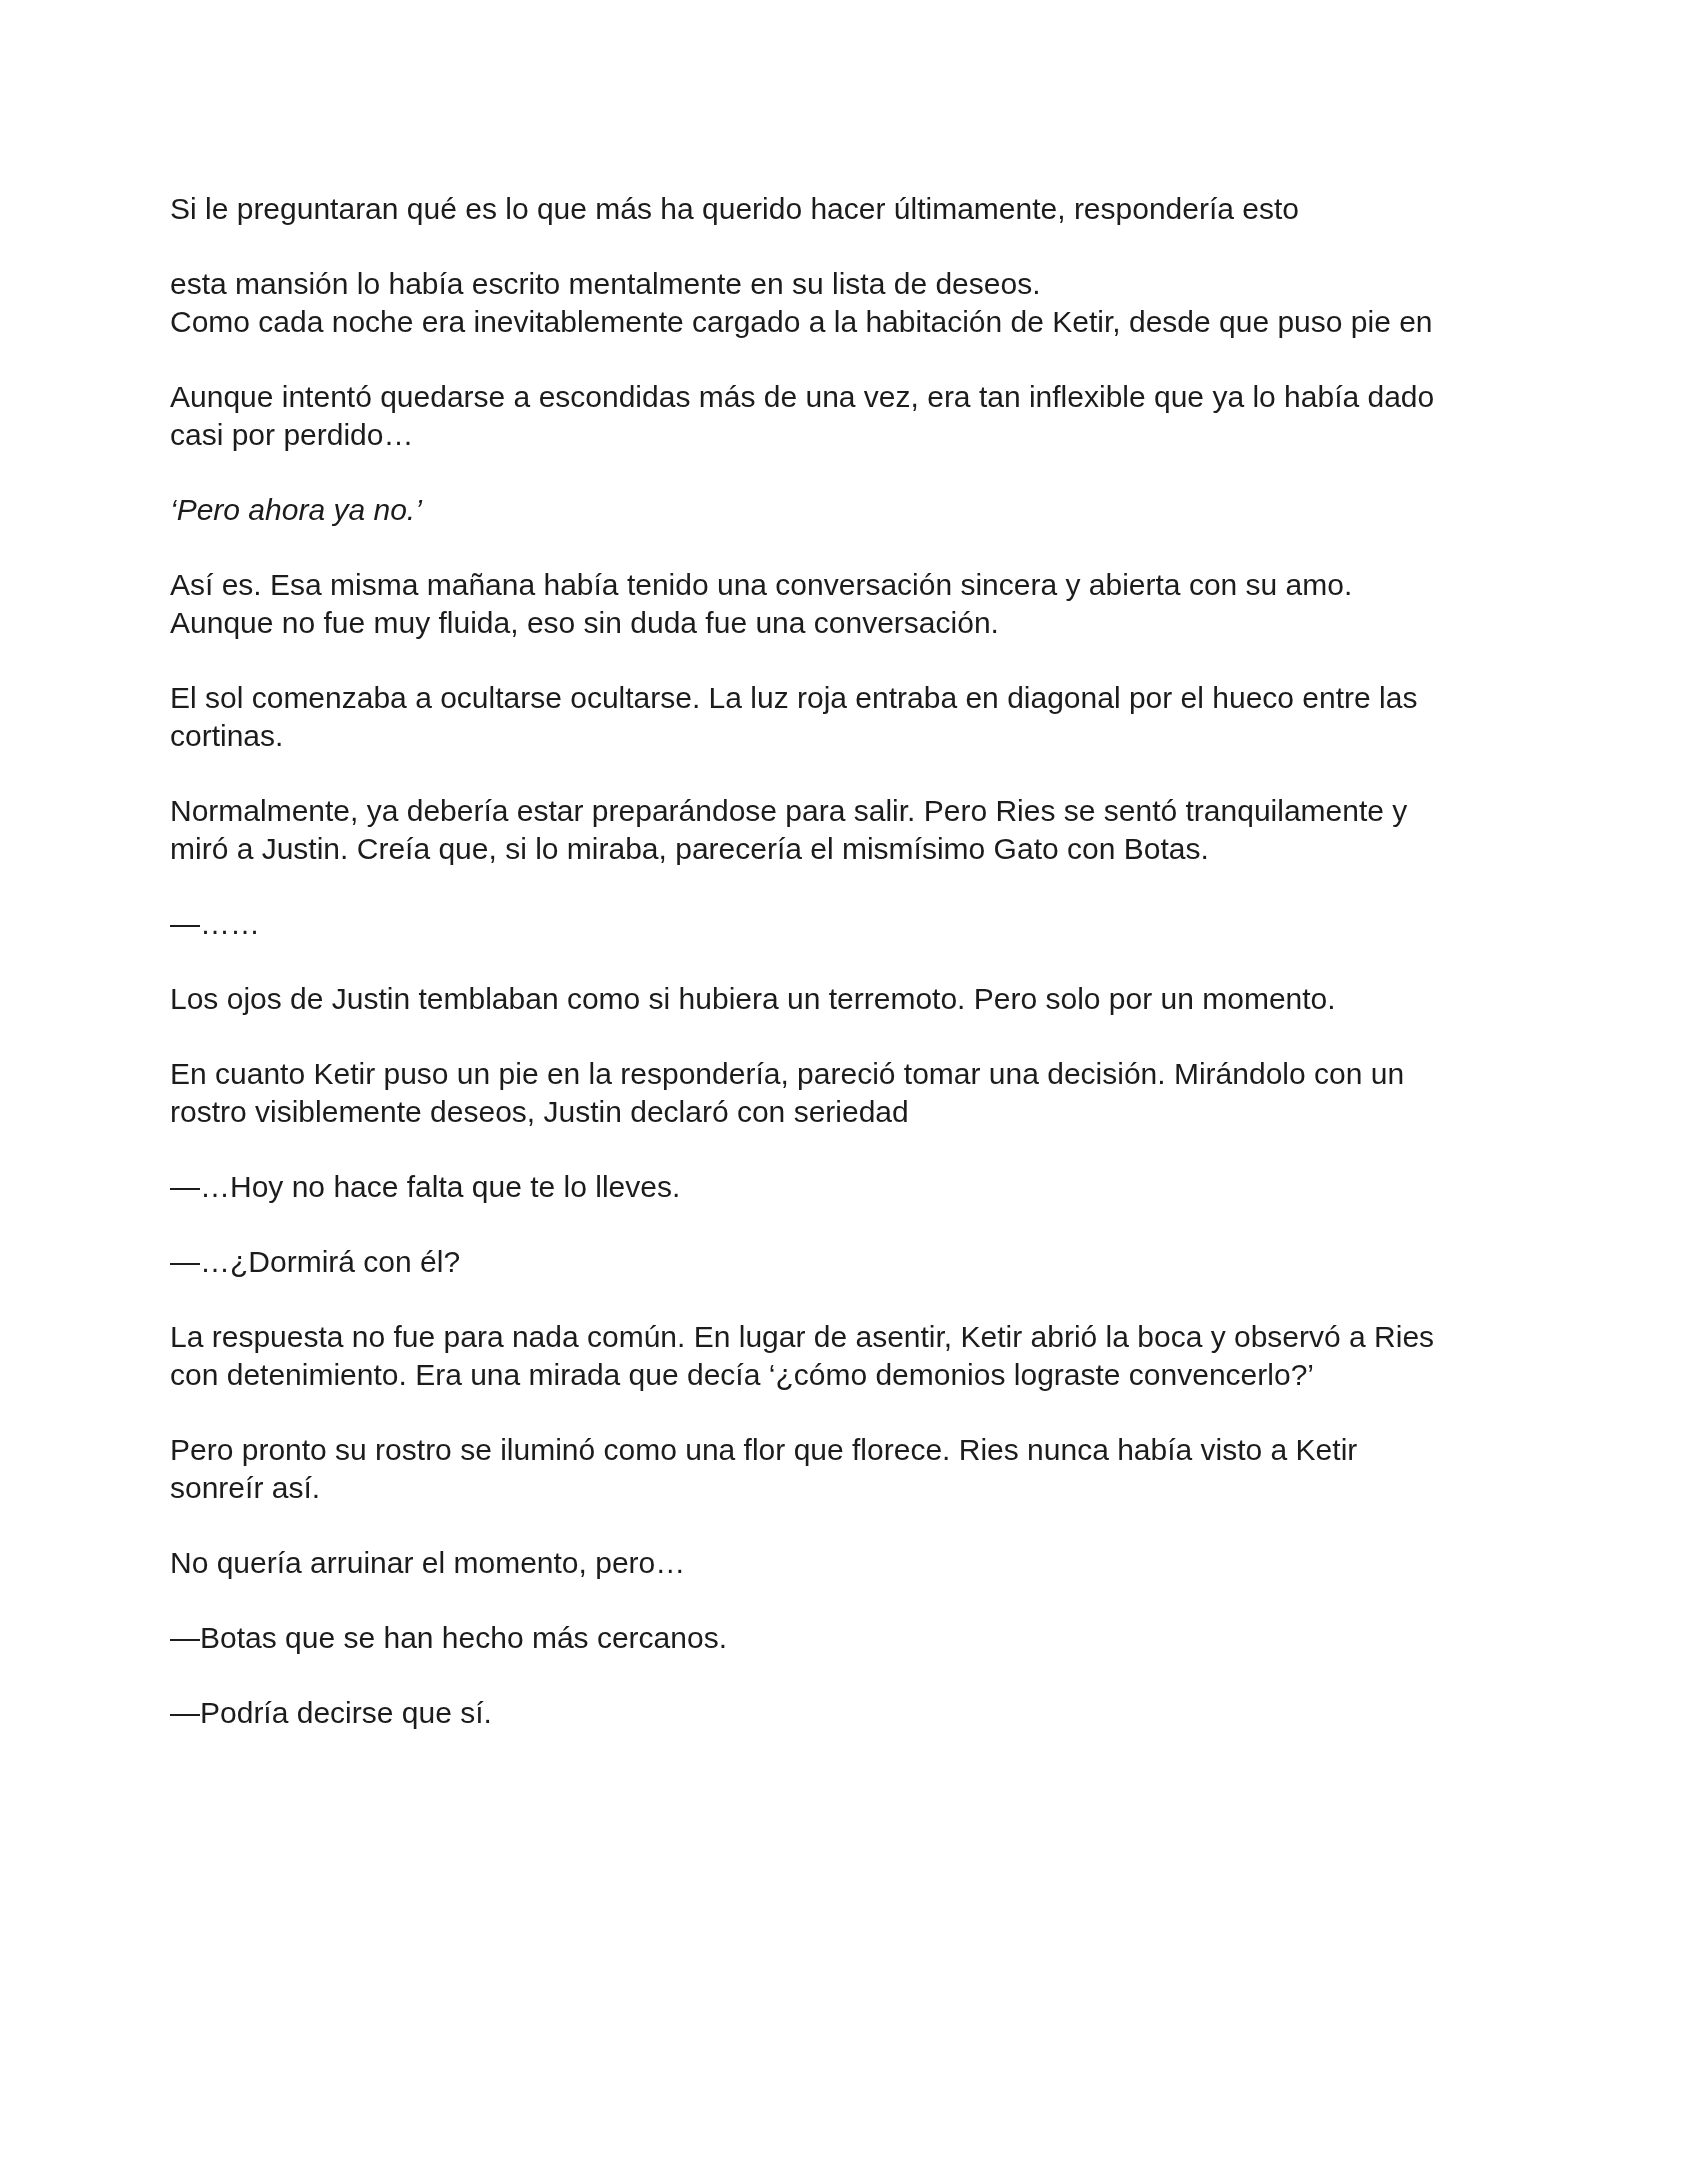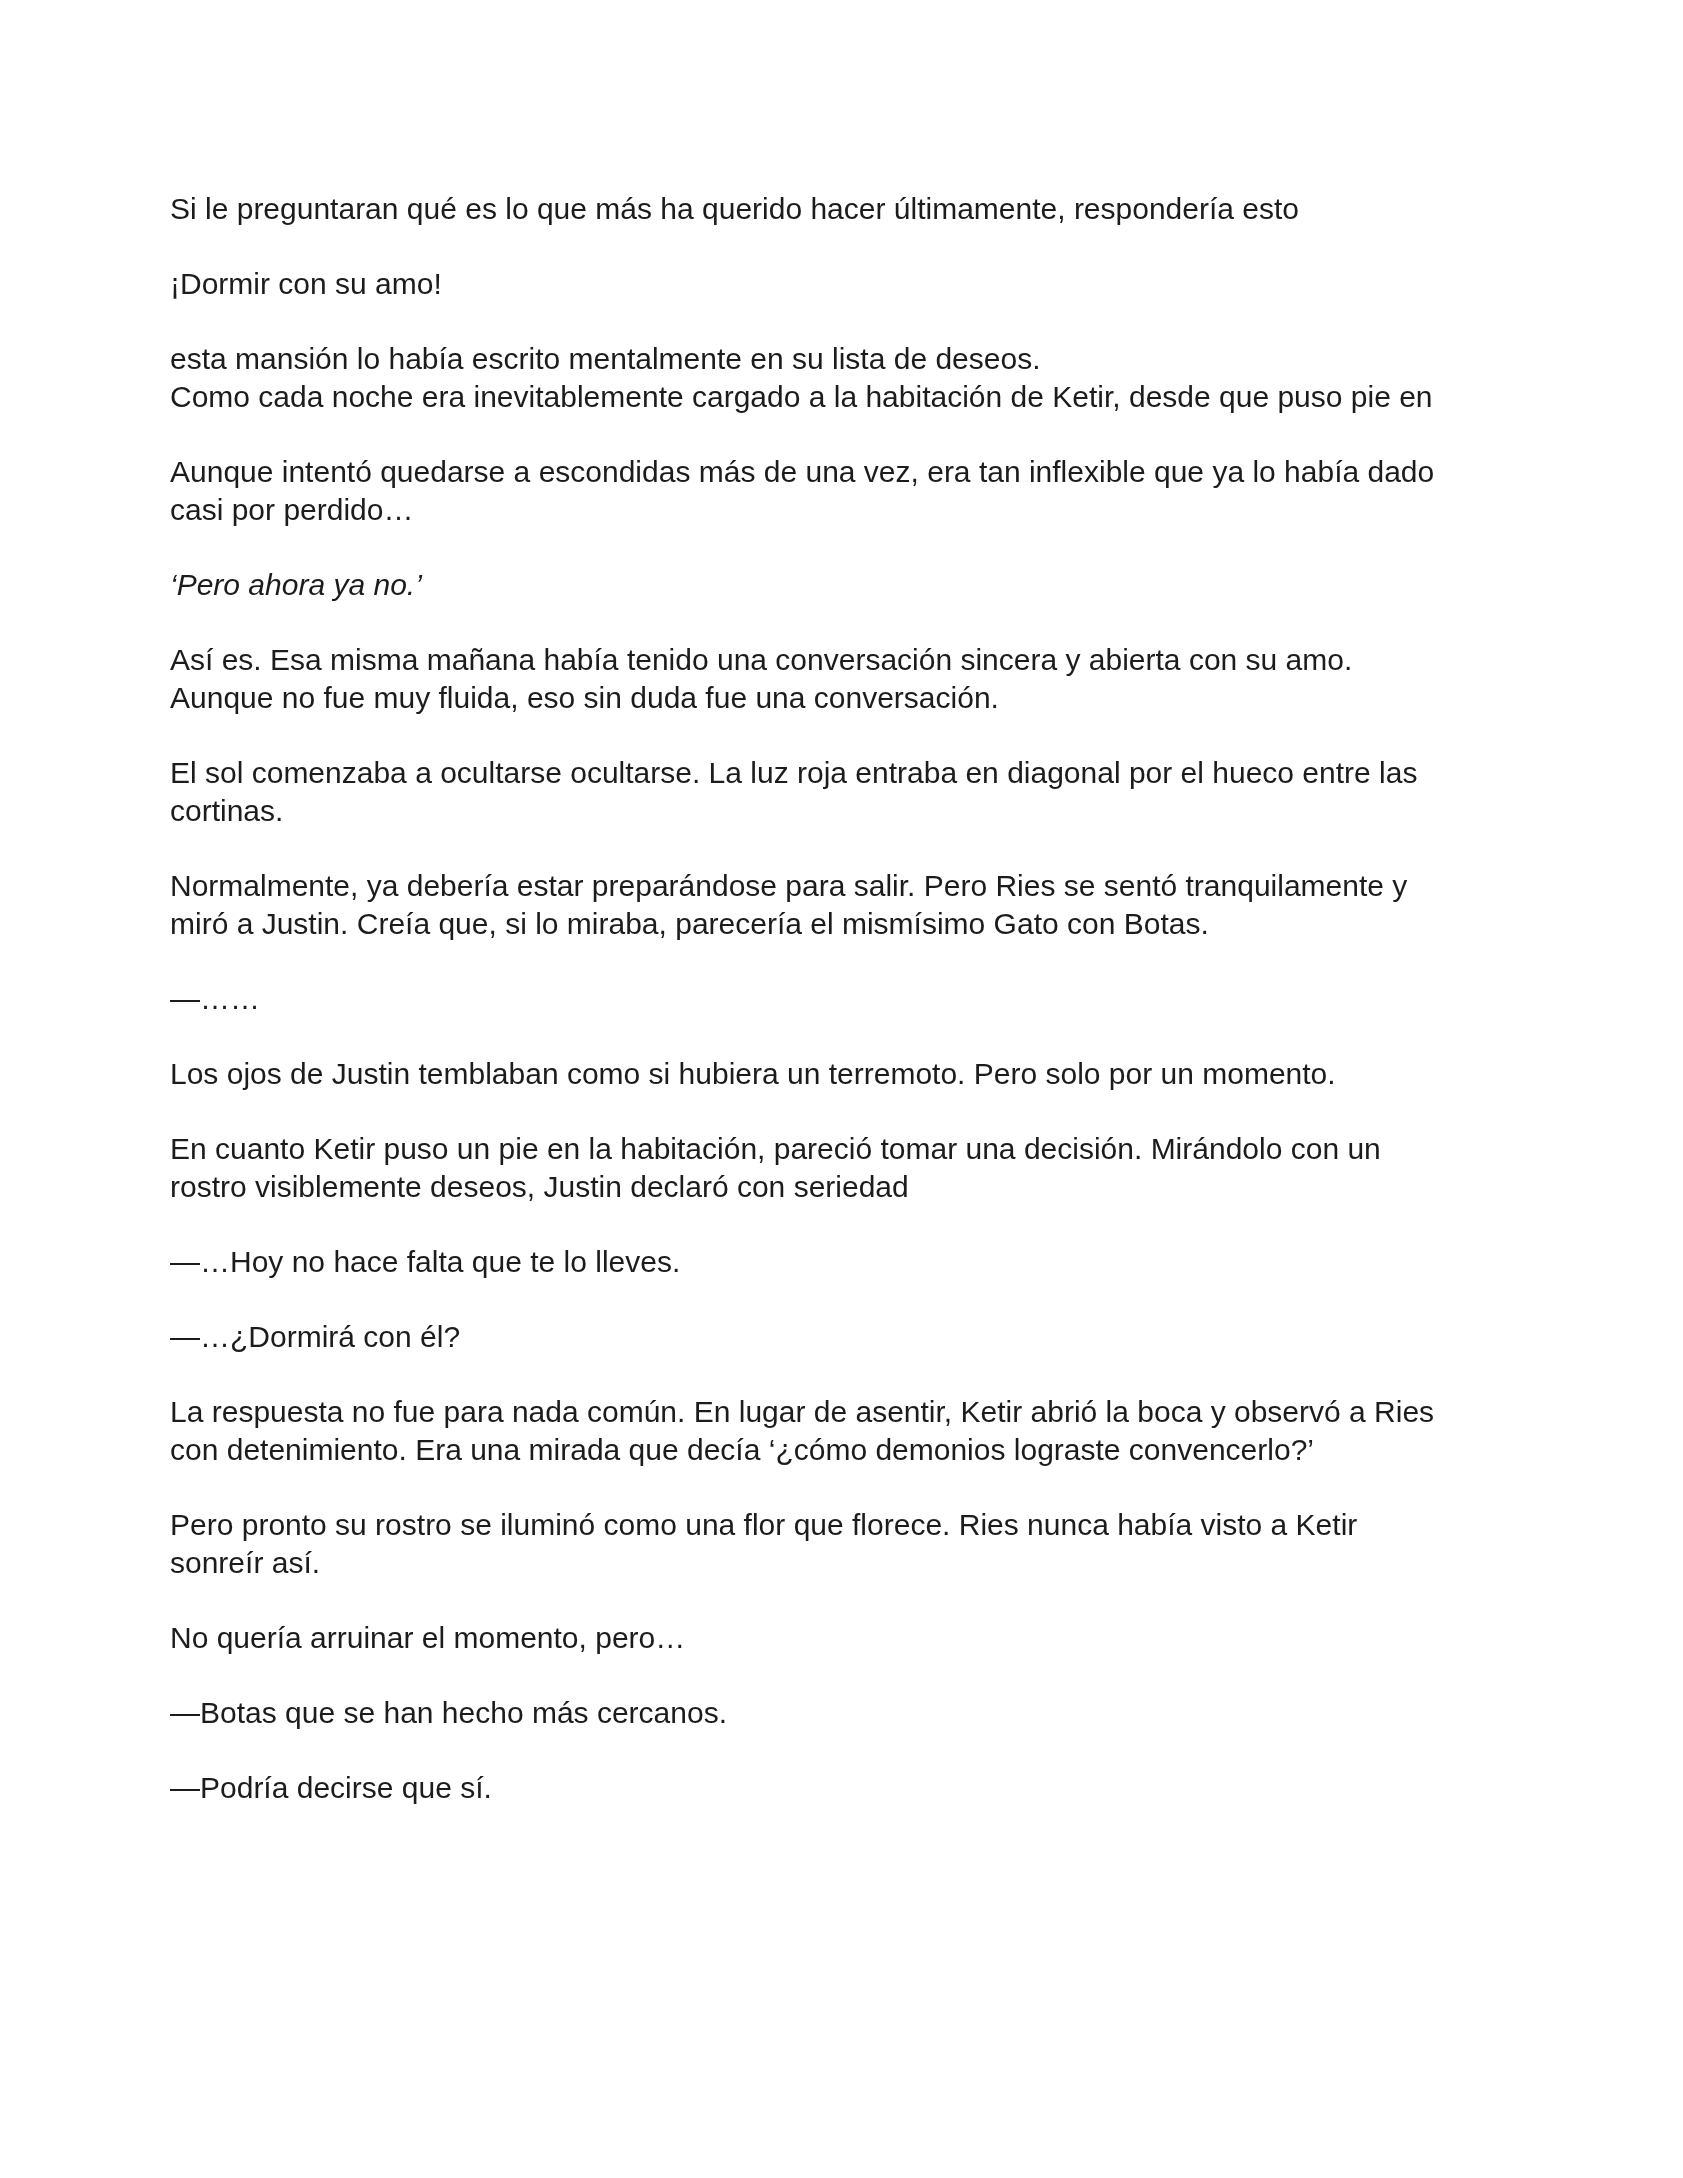--- a/index.html
+++ b/index.html
@@ -40,23 +40,20 @@
 </style>
 </head>
 <body>
 
 <div class="page">
   <div class="doc-body">
       <div class="paragraph">
         <div class="line">Si le preguntaran qué es lo que más ha querido hacer últimamente, respondería esto</div>
       </div>
       <div class="paragraph">
-        <div class="line">¡Dormir con su amo!</div>
-      </div>
-      <div class="paragraph">
         <div class="line">esta mansión lo había escrito mentalmente en su lista de deseos.</div>
         <div class="line">Como cada noche era inevitablemente cargado a la habitación de Ketir, desde que puso pie en</div>
       </div>
       <div class="paragraph">
         <div class="line">Aunque intentó quedarse a escondidas más de una vez, era tan inflexible que ya lo había dado</div>
         <div class="line">casi por perdido…</div>
       </div>
       <div class="paragraph italic">
         <div class="line">‘Pero ahora ya no.’</div>
       </div>
@@ -72,21 +69,21 @@
         <div class="line">Normalmente, ya debería estar preparándose para salir. Pero Ries se sentó tranquilamente y</div>
         <div class="line">miró a Justin. Creía que, si lo miraba, parecería el mismísimo Gato con Botas.</div>
       </div>
       <div class="paragraph">
         <div class="line">—……</div>
       </div>
       <div class="paragraph">
         <div class="line">Los ojos de Justin temblaban como si hubiera un terremoto. Pero solo por un momento.</div>
       </div>
       <div class="paragraph">
-        <div class="line">En cuanto Ketir puso un pie en la habitación, pareció tomar una decisión. Mirándolo con un</div>
+        <div class="line">En cuanto Ketir puso un pie en la respondería, pareció tomar una decisión. Mirándolo con un</div>
         <div class="line">rostro visiblemente deseos, Justin declaró con seriedad</div>
       </div>
       <div class="paragraph">
         <div class="line">—…Hoy no hace falta que te lo lleves.</div>
       </div>
       <div class="paragraph">
         <div class="line">—…¿Dormirá con él?</div>
       </div>
       <div class="paragraph">
         <div class="line">La respuesta no fue para nada común. En lugar de asentir, Ketir abrió la boca y observó a Ries</div>

